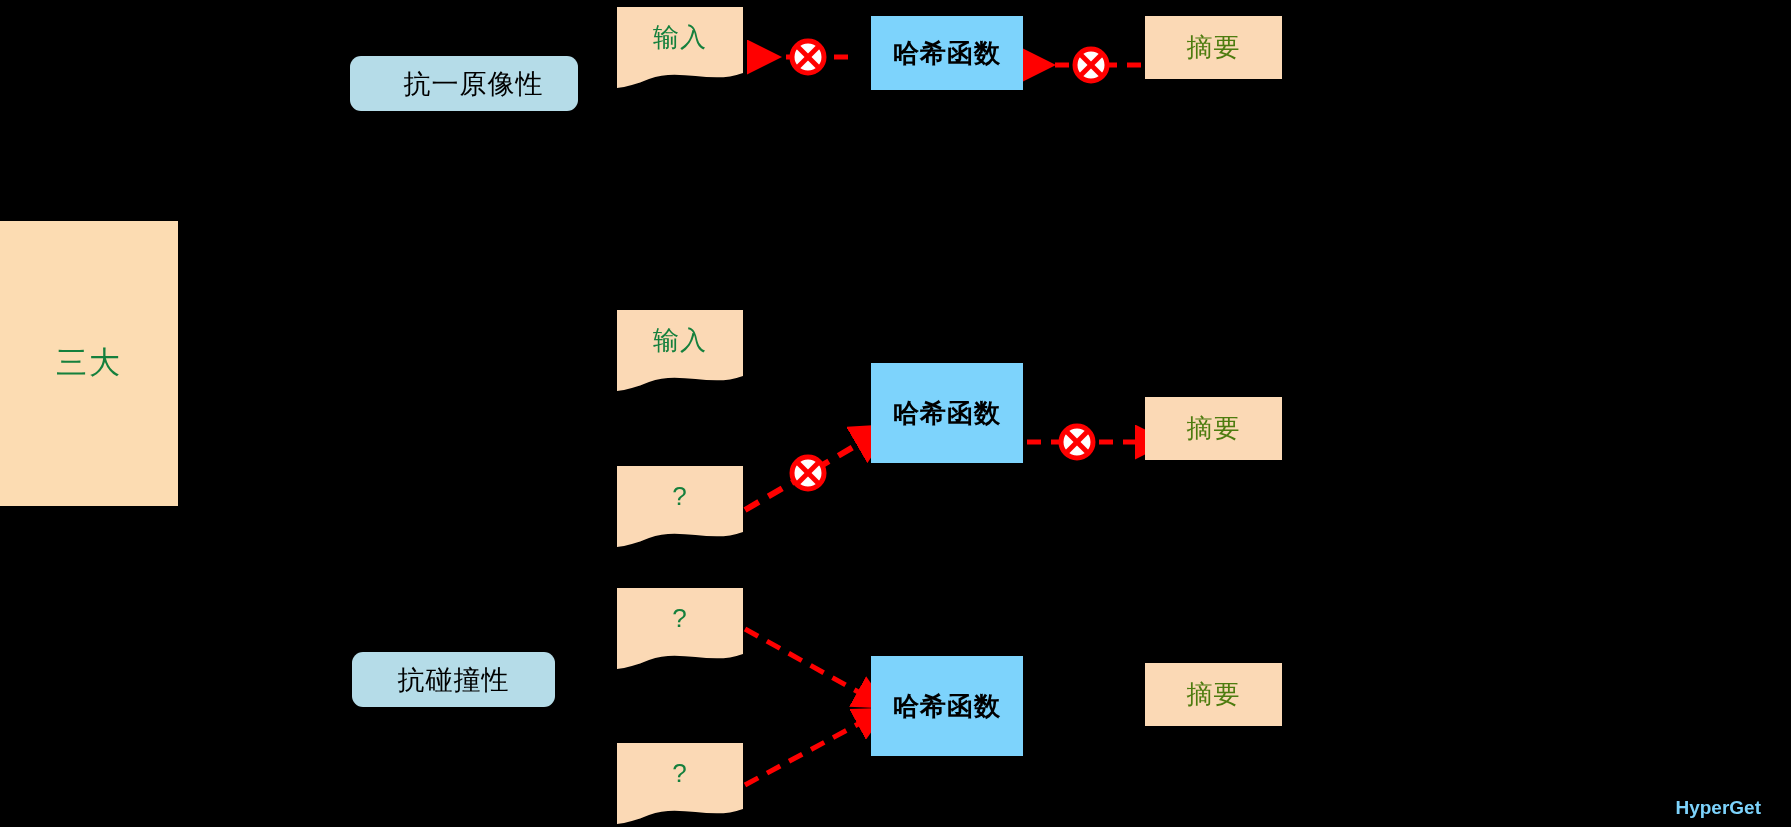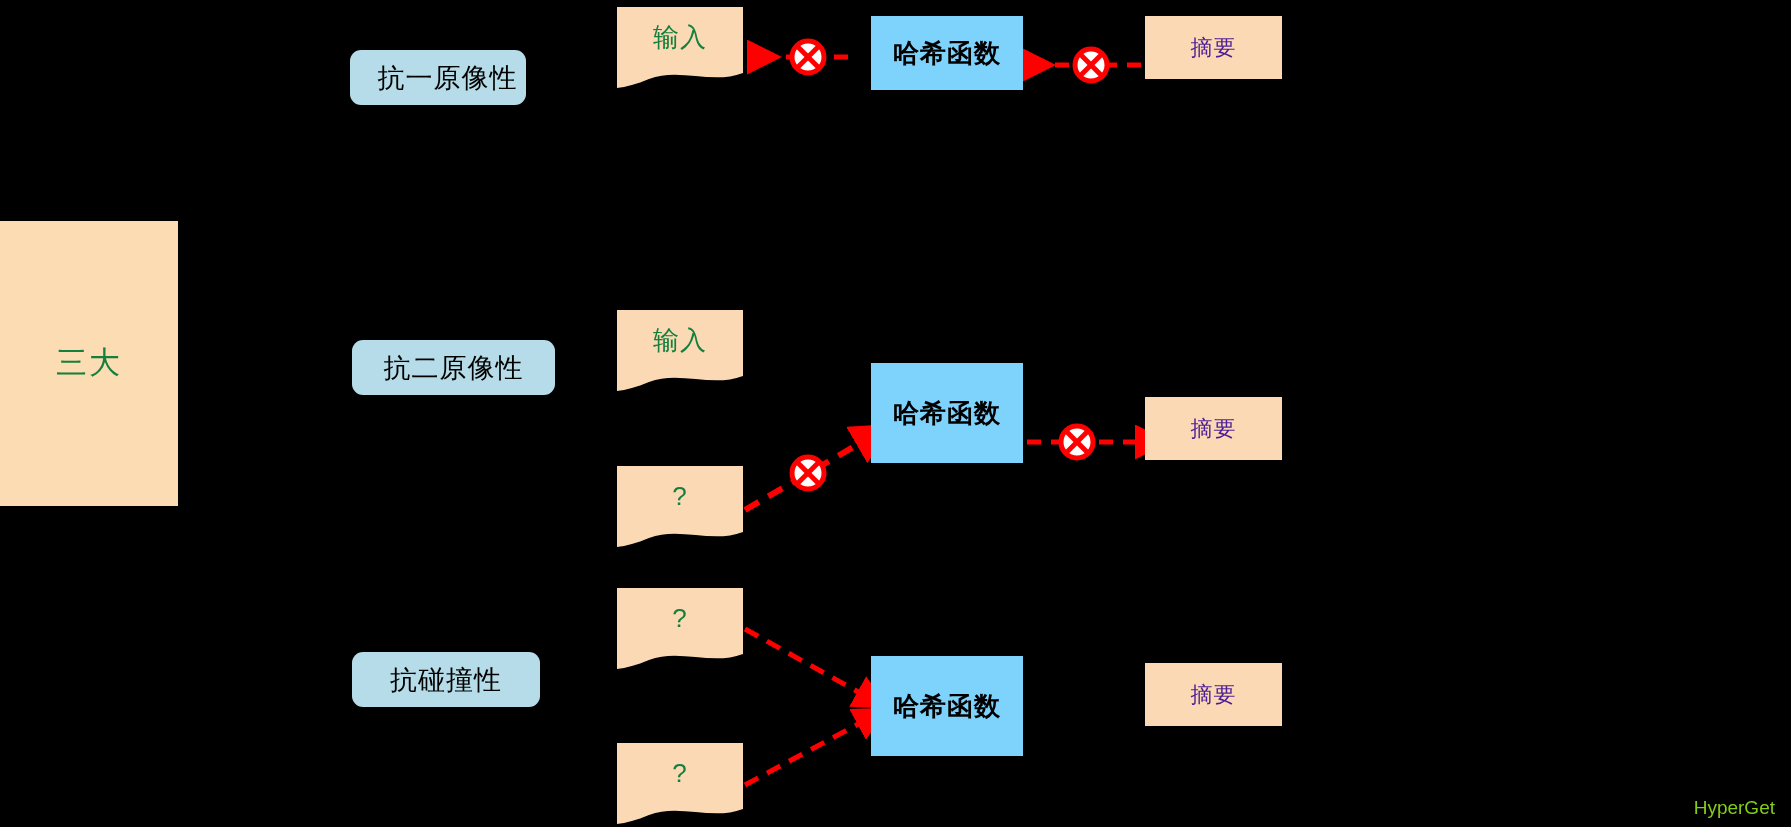--- a/index.html
+++ b/index.html
@@ -35,23 +35,23 @@
     display:flex;align-items:center;justify-content:center;
     font-size:27px;
     letter-spacing:1px;
     color:#000;
   }
 
   
   .rect-orange{
     background:#FBD9B5;
     display:flex;align-items:center;justify-content:center;
-    font-size:22px;
-    letter-spacing:1px;
-    color:#4c1d95;
+    font-size:26px;
+    letter-spacing:1px;
+    color:#4d7c0f;
   }
 
   
   .rect-white{
     background:#7dd3fc;
     display:flex;align-items:center;justify-content:center;
     font-size:26px;
     font-weight:bold;
     letter-spacing:1px;
     color:#000;
@@ -71,24 +71,24 @@
     color:#15803d;
     pointer-events:none;
   }
 
   
   #arrows{position:absolute;left:0;top:0;width:1791px;height:827px;}
 
   
   .watermark{
     position:absolute;
-    right:16px;bottom:8px;
-    color:#84cc16;
+    right:30px;bottom:8px;
+    color:#7dd3fc;
     font-size:19px;
-    font-weight:normal;
+    font-weight:bold;
     letter-spacing:0px;
   }
 </style>
 </head>
 <body>
 
 <div id="canvas">
 
   <svg id="arrows" viewBox="0 0 1791 827" xmlns="http://www.w3.org/2000/svg">
     <defs>
@@ -145,54 +145,53 @@
       <line x1="1087" y1="432" x2="1067" y2="452" stroke="#FF0000" stroke-width="5"></line>
     </g>
   </svg>
 
   <div class="node root-box" style="left:0px;top:221px;width:178px;height:285px;">
     <div>
       <div>三大</div>
     </div>
   </div>
 
-  <div class="node badge" style="left:350px;top:50px;width:176px;height:55px;padding-left:19px;">抗一原像性</div>
+  <div class="node badge" style="left:350px;top:56px;width:228px;height:55px;padding-left:19px;">抗一原像性</div>
 
   <div class="doc" style="left:617px;top:7px;width:126px;height:84px;">
     <svg viewBox="0 0 126 84" preserveAspectRatio="none">
       <path d="M0,0 H126 V66 C95,78 62,60 32,72 C20,77 9,80 0,81 Z" fill="#FBD9B5"></path>
     </svg>
     <div class="doc-label">输入</div>
   </div>
 
   <div class="node rect-white" style="left:871px;top:16px;width:152px;height:74px;">哈希函数</div>
 
   <div class="node rect-orange" style="left:1145px;top:16px;width:137px;height:63px;">摘要</div>
 
-  <div class="node badge" style="left:352px;top:340px;width:203px;height:55px;">抗二原像性</div>
 
   <div class="doc" style="left:617px;top:310px;width:126px;height:84px;">
     <svg viewBox="0 0 126 84" preserveAspectRatio="none">
       <path d="M0,0 H126 V66 C95,78 62,60 32,72 C20,77 9,80 0,81 Z" fill="#FBD9B5"></path>
     </svg>
     <div class="doc-label">输入</div>
   </div>
 
   <div class="doc" style="left:617px;top:466px;width:126px;height:84px;">
     <svg viewBox="0 0 126 84" preserveAspectRatio="none">
       <path d="M0,0 H126 V66 C95,78 62,60 32,72 C20,77 9,80 0,81 Z" fill="#FBD9B5"></path>
     </svg>
     <div class="doc-label">?</div>
   </div>
 
   <div class="node rect-white" style="left:871px;top:363px;width:152px;height:100px;">哈希函数</div>
 
   <div class="node rect-orange" style="left:1145px;top:397px;width:137px;height:63px;">摘要</div>
 
-  <div class="node badge" style="left:352px;top:652px;width:188px;height:55px;">抗碰撞性</div>
+  <div class="node badge" style="left:352px;top:652px;width:203px;height:55px;">抗碰撞性</div>
 
   <div class="doc" style="left:617px;top:588px;width:126px;height:84px;">
     <svg viewBox="0 0 126 84" preserveAspectRatio="none">
       <path d="M0,0 H126 V66 C95,78 62,60 32,72 C20,77 9,80 0,81 Z" fill="#FBD9B5"></path>
     </svg>
     <div class="doc-label">?</div>
   </div>
 
   <div class="doc" style="left:617px;top:743px;width:126px;height:84px;">
     <svg viewBox="0 0 126 84" preserveAspectRatio="none">

